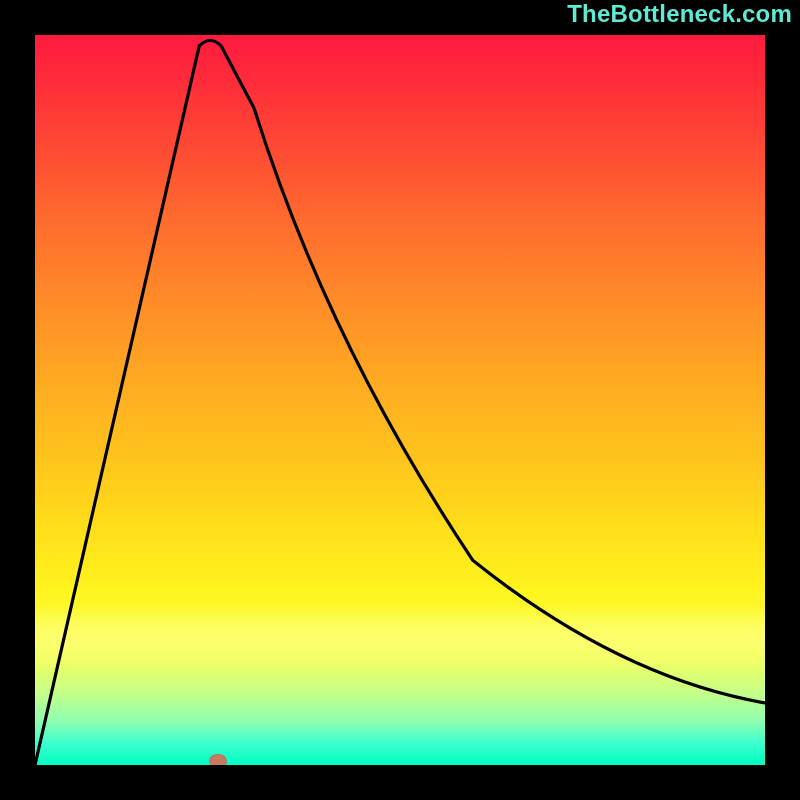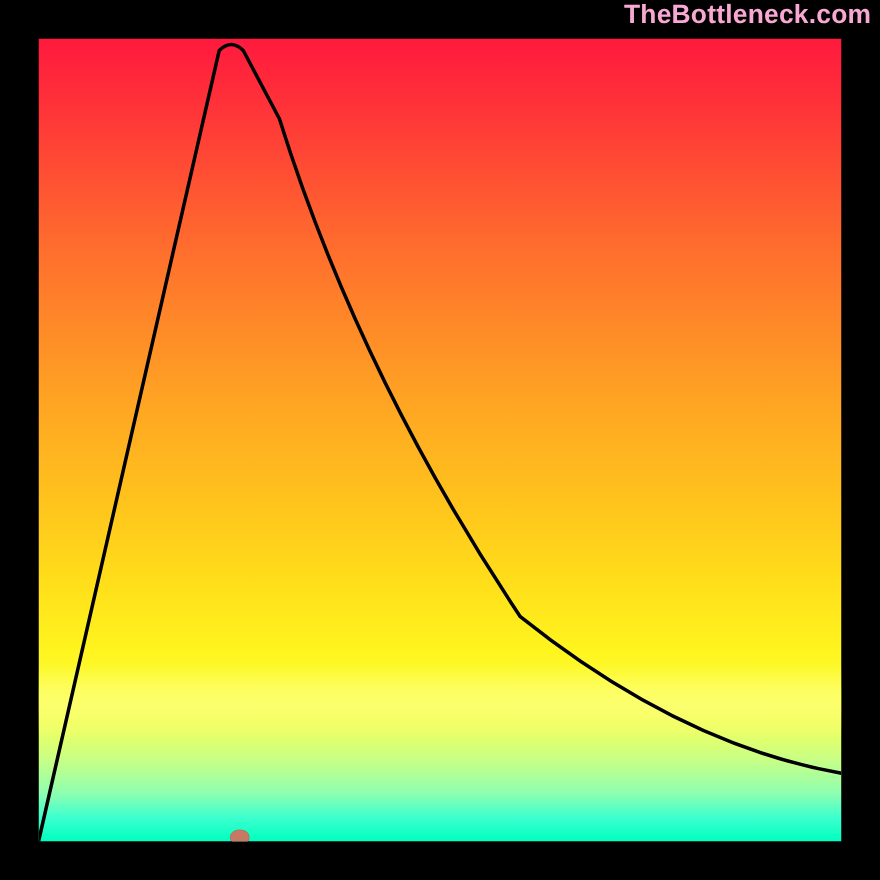--- a/index.html
+++ b/index.html
@@ -16,21 +16,21 @@
     left: 0;
     top: 0;
     width: 800px;
     height: 800px;
     background: #000;
   }
   .watermark {
     position: absolute;
     top: 0px;
     right: 8px;
-    color: #f9a8d4;
+    color: #5eead4;
     font-size: 24px;
     font-weight: 600;
     letter-spacing: 0.2px;
     user-select: none;
   }
   .plot-area {
     position: absolute;
     left: 35px;
     top: 35px;
     width: 730px;

